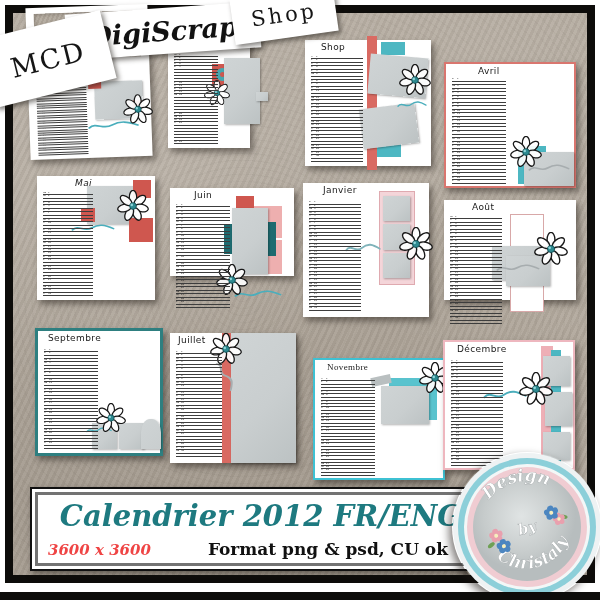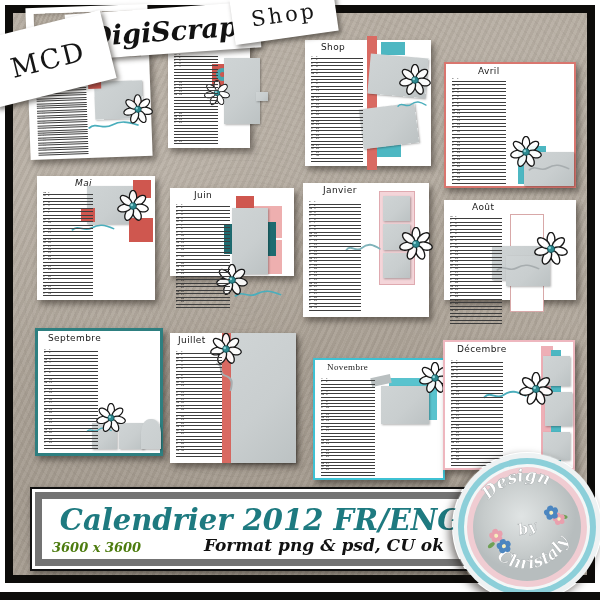--- a/index.html
+++ b/index.html
@@ -85,34 +85,34 @@
   .shop span{font-family:"DejaVu Serif", serif;font-size:21px;letter-spacing:3px;color:#151515;}
   .mcd{left:-14px;top:24px;width:124px;height:70px;transform:rotate(-14deg);}
   .mcd span{font-family:"DejaVu Serif", serif;font-size:27px;letter-spacing:2px;color:#151515;}
 
   
   .banner{
     position:absolute;left:30px;top:487px;width:512px;height:84px;
     background:#fff;border:2px solid #111;box-sizing:border-box;
     box-shadow:2px 3px 6px rgba(30,25,20,.5);z-index:4;
   }
-  .banner-inner{position:absolute;inset:3px;border:7px solid #737373;}
+  .banner-inner{position:absolute;inset:3px;border:3px solid #737373;}
   .banner-title{
     margin-top:4px;text-align:center;padding-right:50px;
     font-family:"DejaVu Serif", serif;font-style:italic;font-weight:bold;
     font-size:29px;color:var(--teal-text);white-space:nowrap;
   }
   .banner-size{
     position:absolute;left:10px;bottom:4px;
     font-family:"DejaVu Serif", serif;font-style:italic;font-weight:bold;
-    font-size:13px;color:#4d7c0f;
+    font-size:15px;color:#ef4444;
   }
   .banner-format{
     position:absolute;right:86px;bottom:4px;
-    font-family:"DejaVu Serif", serif;font-style:italic;font-weight:bold;
+    font-family:"DejaVu Serif", serif;font-weight:bold;
     font-size:17px;color:#111;white-space:nowrap;
   }
 
   
   .badge{
     position:absolute;left:452px;top:452px;width:150px;height:150px;
     border-radius:50%;box-shadow:-3px 4px 9px rgba(25,20,16,.55);z-index:5;
   }
   .badge-text text{
     font-family:"DejaVu Serif", serif;font-style:italic;font-weight:bold;

